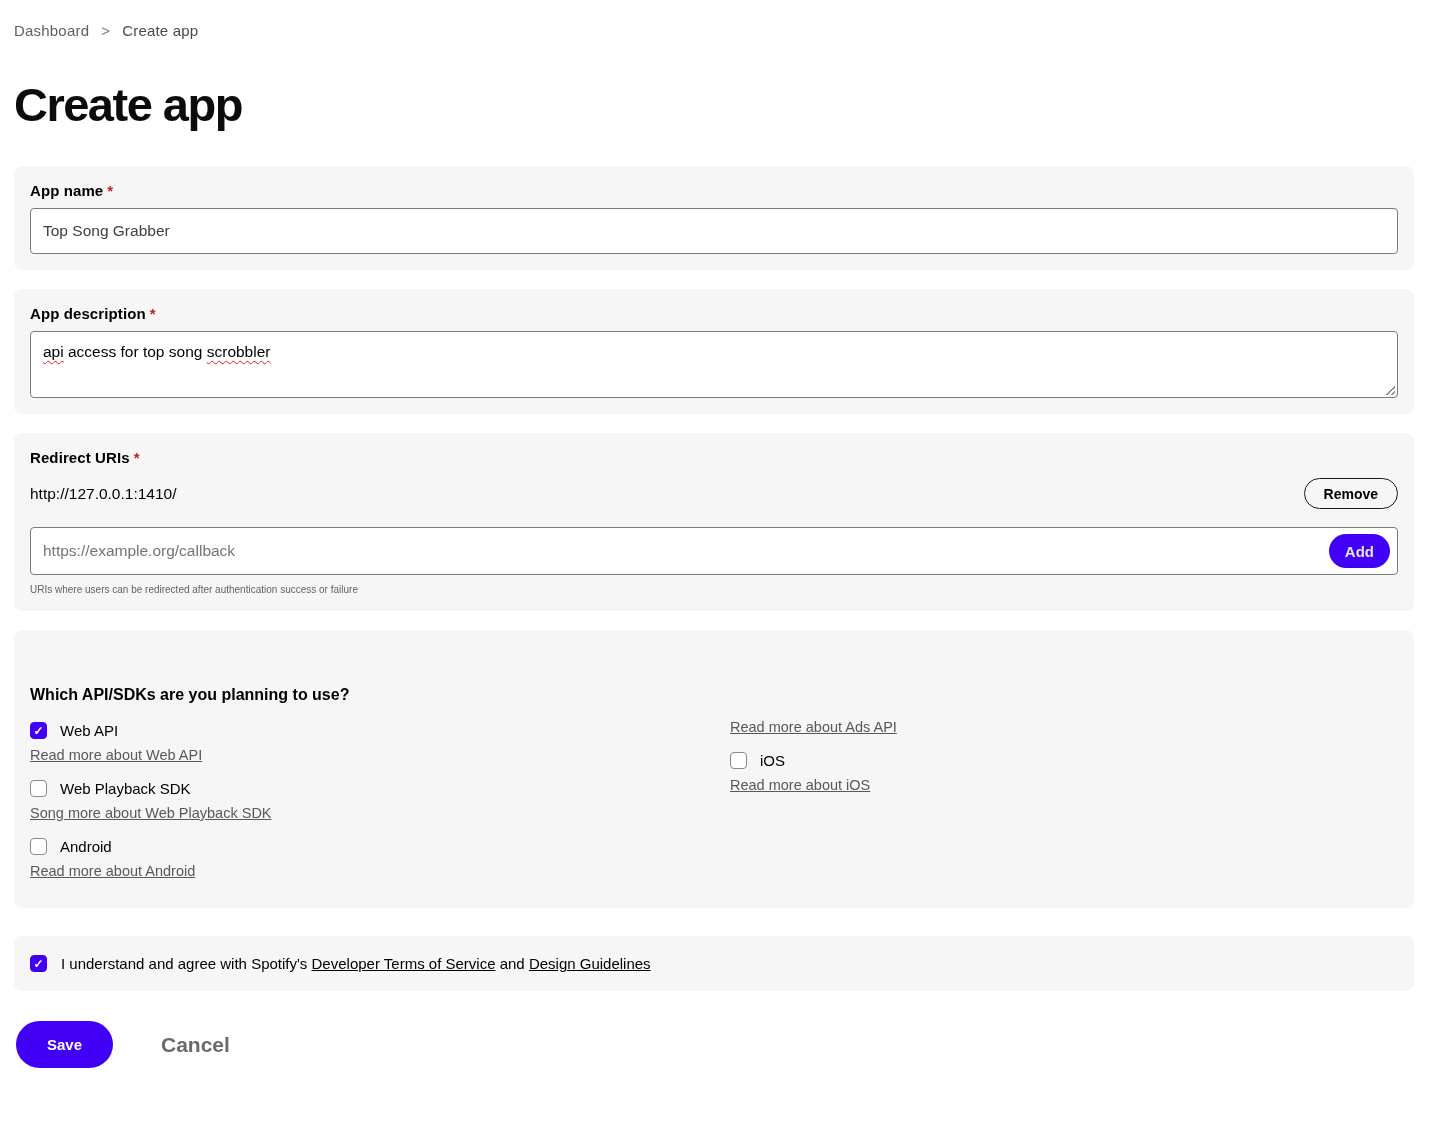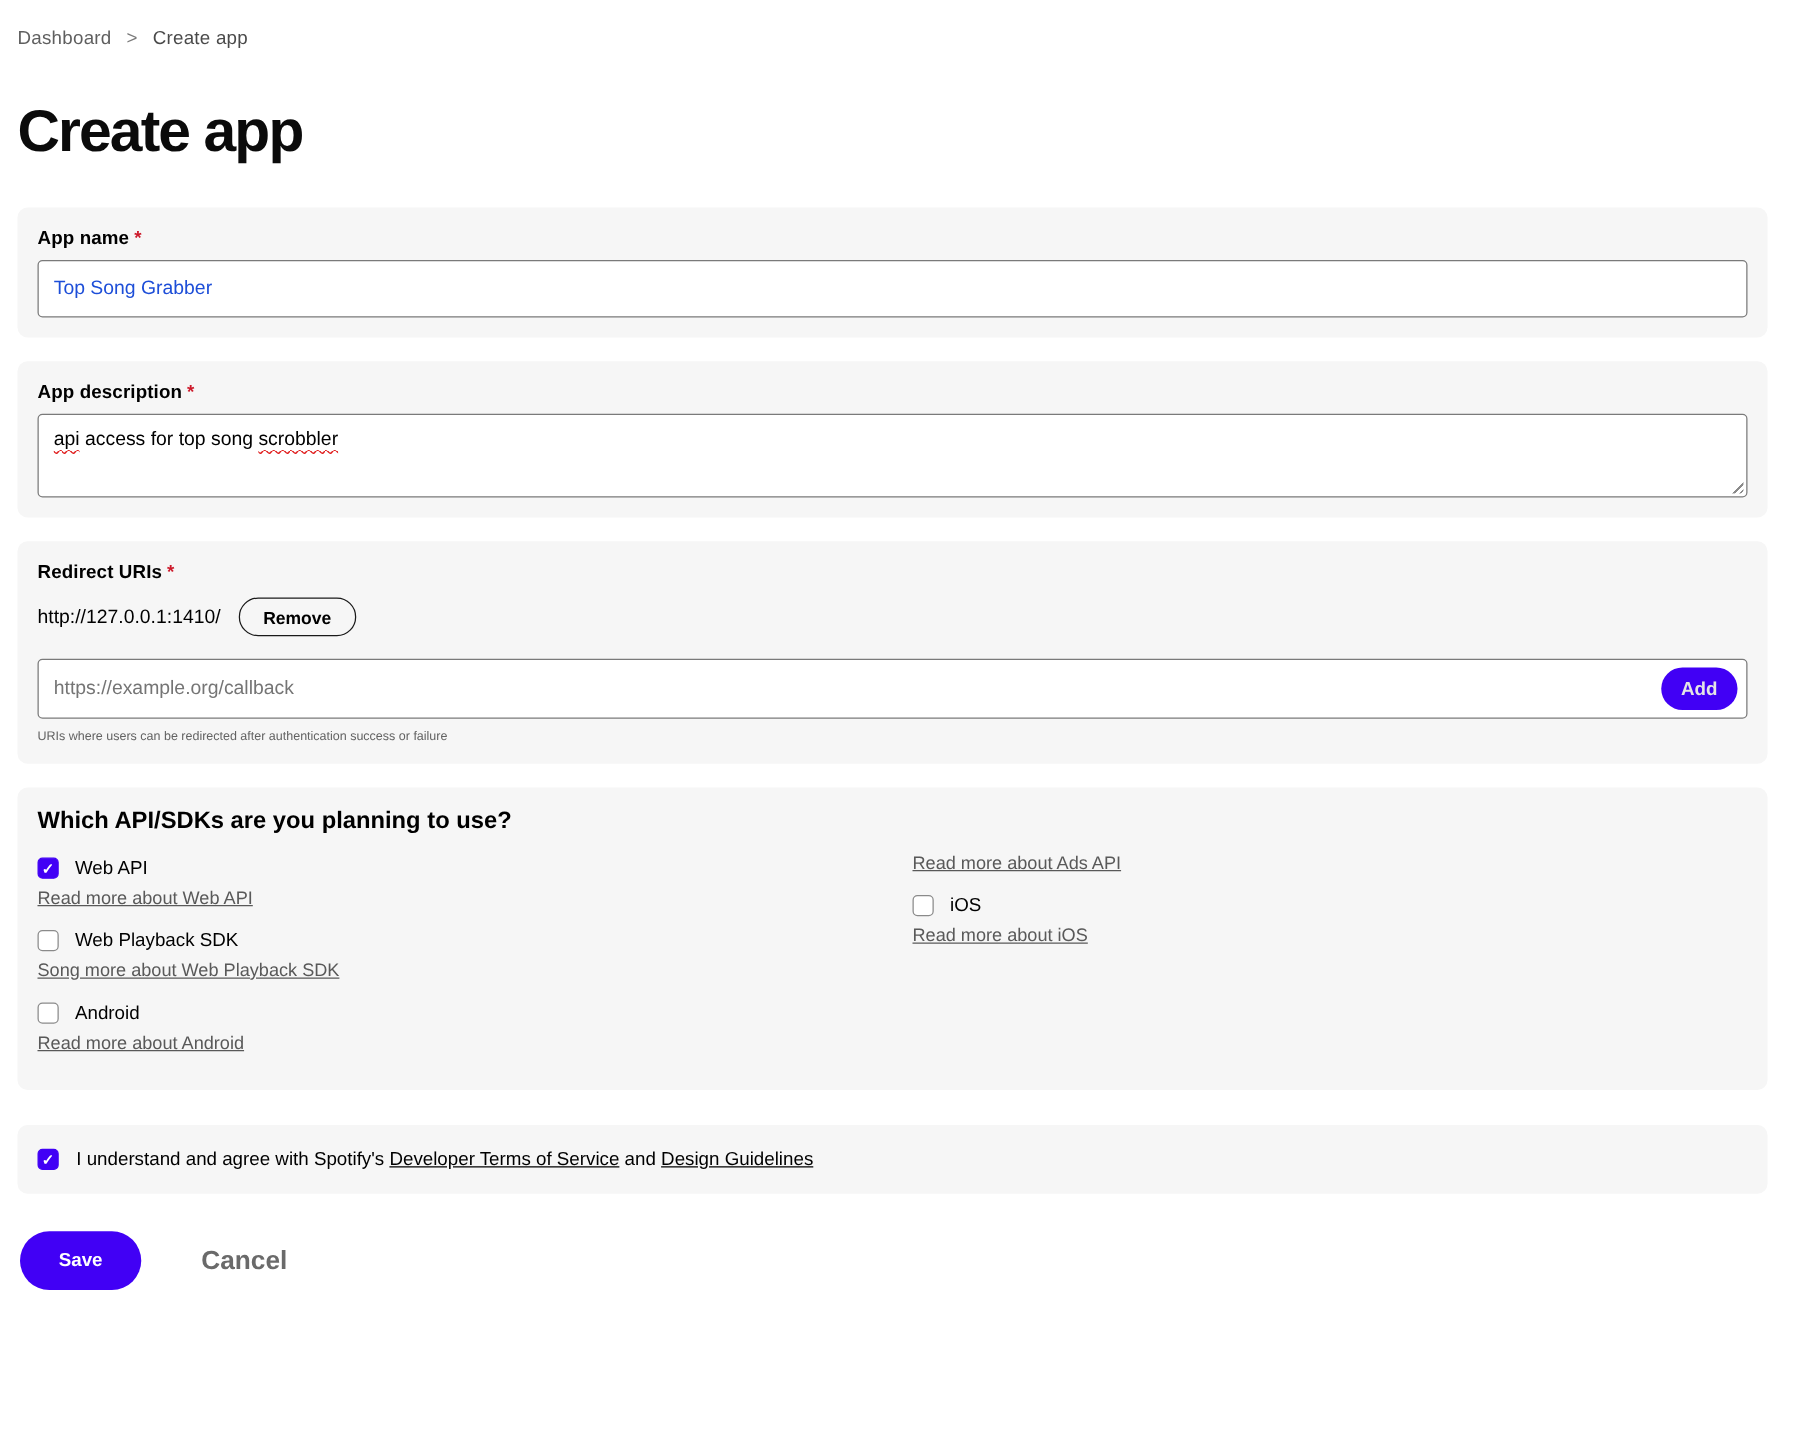--- a/index.html
+++ b/index.html
@@ -30,58 +30,58 @@
     width: 1400px; background: #f6f6f6; border-radius: 8px;
     padding: 16px; margin-bottom: 19px;
   }
   .field-label { display: block; font-size: 15px; font-weight: 700; margin-bottom: 9px; letter-spacing: .1px; }
   .required { color: #cd1a2b; margin-left: 4px; font-weight: 700; }
 
   .text-input {
     width: 100%; height: 46px; background: #fff;
     border: 1px solid #7a7a7a; border-radius: 4px;
     padding: 0 12px; font-size: 15.5px; font-family: "Liberation Sans", sans-serif;
-    color: #1d4ed8; outline: none;
+    color: #404040; outline: none;
   }
   .text-input::placeholder { color: #757575; }
 
   
   .textarea {
     position: relative; width: 100%; height: 67px; background: #fff;
     border: 1px solid #7a7a7a; border-radius: 4px;
     padding: 11px 12px; font-size: 15.5px; color: #000; cursor: text;
   }
   .misspelled { text-decoration: underline wavy #e01e1e 1px; text-underline-offset: 3px; }
   .resize-handle {
     position: absolute; right: 2px; bottom: 2px; width: 11px; height: 11px;
     background: repeating-linear-gradient(135deg, transparent 0 2px, #8a8a8a 2px 3.5px);
     clip-path: polygon(100% 0, 100% 100%, 0 100%);
     cursor: nwse-resize;
   }
 
   
-  .uri-row { display: flex; align-items: center; gap: 14px; margin: 12px 0 18px 0; }
+  .uri-row { display: flex; align-items: center; gap: 14px; margin: 12px 0 18px 0; justify-content: space-between; }
   .uri-value { font-size: 15.5px; color: #000; }
   .remove-btn {
     border: 1px solid #1a1a1a; background: transparent; border-radius: 16px;
     height: 31px; padding: 0 19px; font-size: 14px; font-weight: 700;
     font-family: "Liberation Sans", sans-serif; color: #000; cursor: pointer;
   }
   .uri-input-wrap { position: relative; }
   .uri-input-wrap .text-input { height: 48px; padding-right: 36px; }
   .add-btn {
     position: absolute; right: 8px; top: 7px;
     background: #4100f5; color: #e5e5e5; border: none; border-radius: 17px;
     height: 34px; padding: 0 16px; font-size: 15px; font-weight: 700;
     font-family: "Liberation Sans", sans-serif; cursor: pointer;
   }
   .helper-text { margin-top: 9px; font-size: 10px; color: #636363; }
 
   
-  .sdk-heading { font-size: 19px; font-weight: 700; margin-bottom: 14px; }
+  .sdk-heading { font-size: 16px; font-weight: 700; margin-bottom: 14px; margin-top: 40px; }
   .sdk-grid { display: grid; grid-template-columns: 700px 1fr; column-gap: 0; }
   .checkbox-row { display: flex; align-items: center; gap: 13px; margin: 4px 0 7px 0; cursor: pointer; }
   .checkbox {
     width: 17px; height: 17px; border: 1px solid #8a8a8a; border-radius: 4px;
     background: #fff; display: inline-flex; align-items: center; justify-content: center;
     flex: 0 0 auto;
   }
   .checkbox .check-glyph { display: none; color: #fff; font-size: 12px; font-weight: 700; line-height: 1; }
   .checkbox.checked { background: #4100f5; border-color: #4100f5; }
   .checkbox.checked .check-glyph { display: block; }

